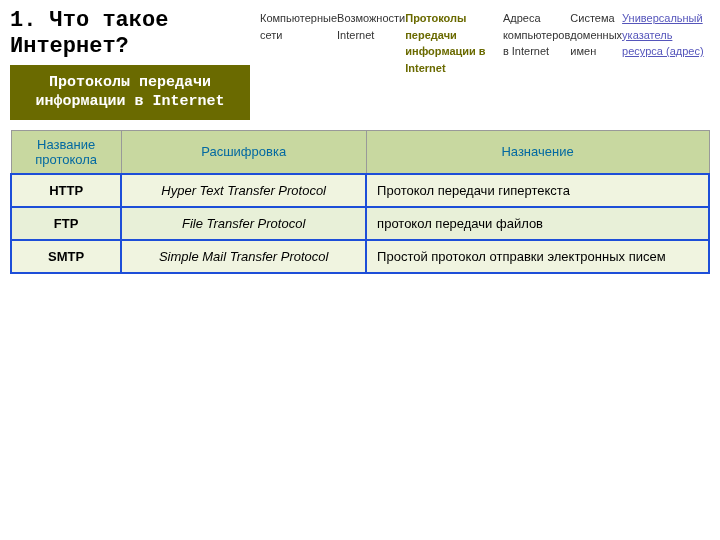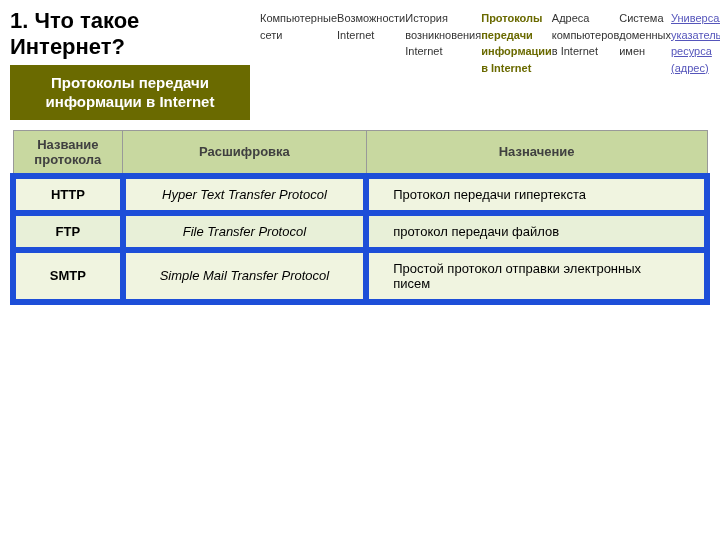--- a/index.html
+++ b/index.html
@@ -24,20 +24,21 @@
       flex-direction: row;
       padding: 8px 10px 4px 10px;
       gap: 10px;
     }
 
     .header-left {
       flex: 0 0 240px;
       display: flex;
       flex-direction: column;
       gap: 4px;
+      font-family: Liberation Mono, monospace;
     }
 
     .page-title {
       font-size: 22px;
       font-weight: bold;
       color: #000;
       line-height: 1.2;
     }
 
     .subtitle-box {
@@ -88,36 +89,36 @@
     }
 
     thead tr {
       background: #c8d8a0;
     }
 
     thead th {
       border: 1px solid #999;
       padding: 6px 8px;
       text-align: center;
-      font-weight: bold;
-      color: #404040;
+      font-weight: normal;
+      color: #0369a1;
       font-size: 13px;
     }
 
     tbody tr {
       background: #f0f4e0;
     }
 
     tbody tr:nth-child(even) {
       background: #e8f0d8;
     }
 
     tbody td {
-      border: 6px solid #1d4ed8;
-      padding: 8px 24px;
+      border: 2px solid #1d4ed8;
+      padding: 8px 10px;
       text-align: center;
       vertical-align: middle;
       color: #000;
     }
 
     .col-name {
       font-weight: bold;
       width: 90px;
     }
 
@@ -136,21 +137,20 @@
 
 <div class="page">
   <div class="header">
     <div class="header-left">
       <div class="page-title">1. Что такое Интернет?</div>
       <div class="subtitle-box">Протоколы передачи информации в  Internet</div>
     </div>
     <div class="header-right">
       <span class="nav-item">Компьютерные сети</span>
       <span class="nav-item">Возможности Internet</span>
-      <span class="nav-item">История возникновения Internet</span>
       <span class="nav-item nav-item-highlight">Протоколы передачи информации в Internet</span>
       <span class="nav-item">Адреса компьютеров в Internet</span>
       <span class="nav-item">Система доменных имен</span>
       <span class="nav-item nav-item-link">Универсальный указатель ресурса (адрес)</span>
     </div>
   </div>
 
   <div class="table-wrapper">
     <table>
       <thead>

